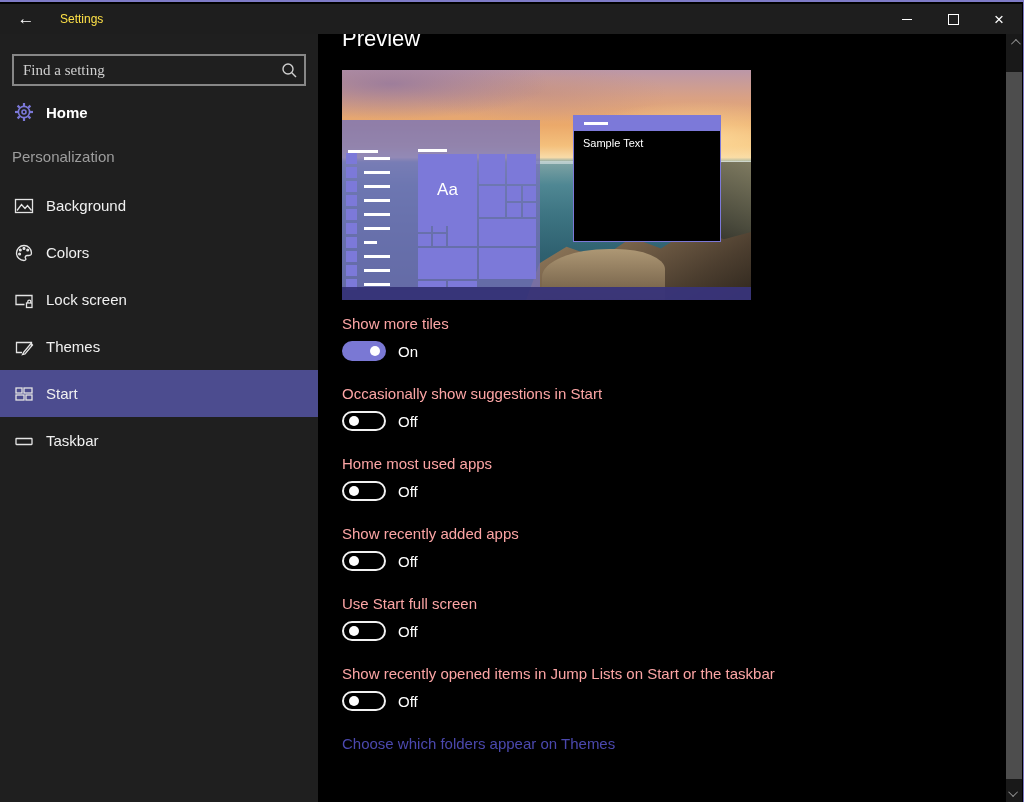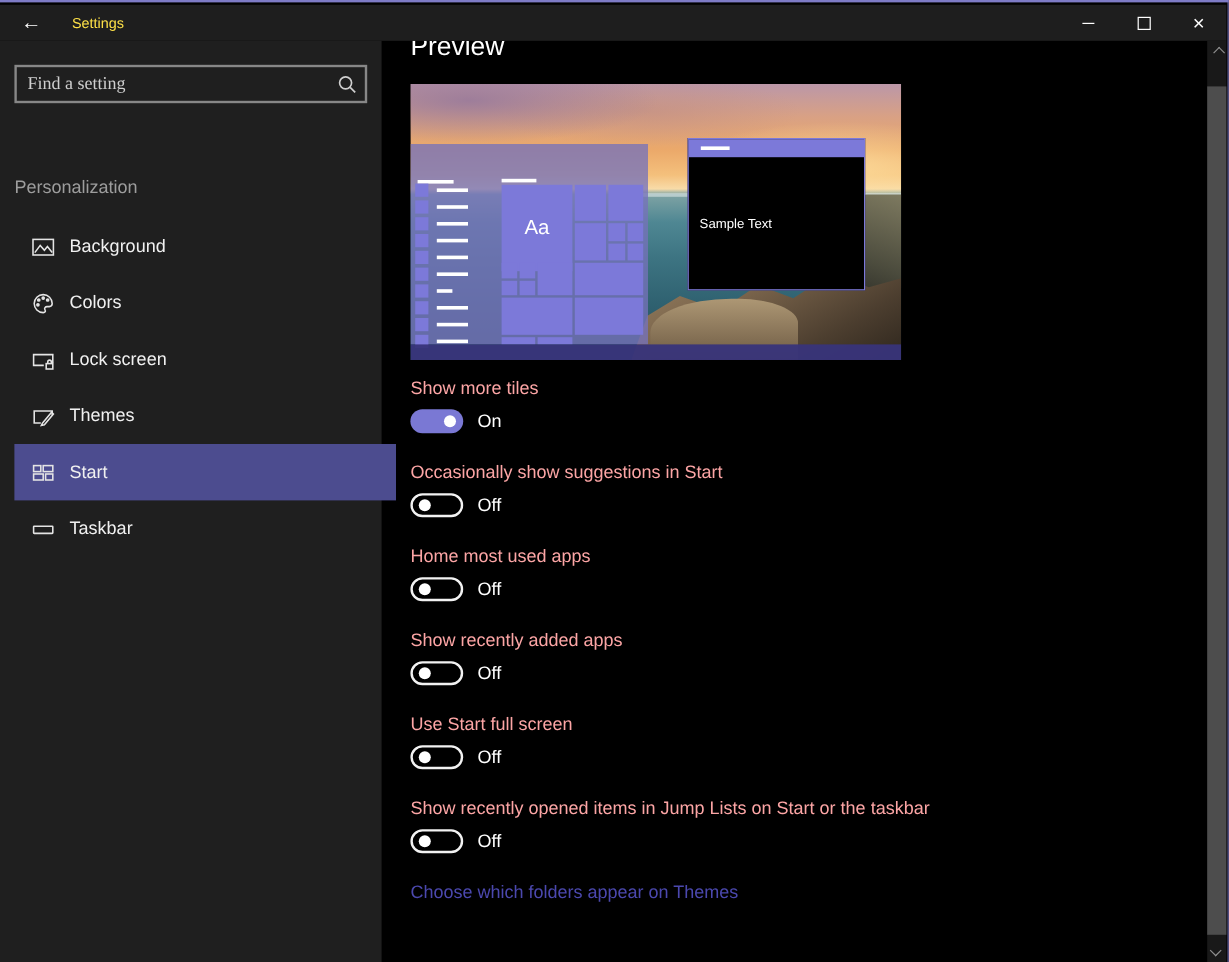--- a/index.html
+++ b/index.html
@@ -29,21 +29,21 @@
               font-size:15px;padding:0 0 0 9px;font-family:Liberation Serif, serif;}
   .search-box input::placeholder{color:#cfcfcf;opacity:1;}
   .search-ico{width:30px;display:flex;align-items:center;justify-content:center;}
 
   .home-row{position:absolute;top:58px;left:0;width:100%;height:40px;display:flex;align-items:center;}
   .home-row .nav-ico{margin-left:14px;}
   .home-label{color:#fff;font-size:15px;font-weight:bold;margin-left:12px;}
 
   .section-label{position:absolute;top:114px;left:12px;color:#9d9d9d;font-size:15px;}
 
-  .nav-list{position:absolute;top:148px;left:12px;width:100%;}
+  .nav-list{position:absolute;top:148px;left:0;width:100%;}
   .nav-item{height:47px;display:flex;align-items:center;}
   .nav-item.selected{background:#4c4c8f;}
   .nav-ico{width:20px;height:20px;margin-left:14px;flex:0 0 auto;display:flex;
            align-items:center;justify-content:center;}
   .nav-label{color:#f0f0f0;font-size:15px;margin-left:12px;}
   svg.ic{stroke:#e4e4e4;fill:none;stroke-width:1.3;}
   .gear svg.ic{stroke:#7b78d8;stroke-width:1.6;}
 
   
   .content{position:absolute;top:32px;left:318px;right:17px;bottom:0;background:#000;
@@ -79,21 +79,21 @@
   .al-row .sq{width:11px;height:11px;background:#7c79d9;display:block;}
   .al-row .ln{width:26px;height:3px;background:#fff;display:block;margin-left:7px;}
   .al-row.short .ln{width:13px;}
   .tiles-dash{position:absolute;left:76px;top:29px;width:29px;height:3px;background:#fff;}
   .tile{position:absolute;background:#7c79d9;}
   .tile.big-aa{display:flex;align-items:center;justify-content:center;color:#fff;font-size:17px;}
   .sample-win{position:absolute;left:231px;top:45px;width:148px;height:127px;
               border:1px solid #7c79d9;box-sizing:border-box;background:#000;}
   .sw-titlebar{height:15px;background:#7c79d9;position:relative;}
   .sw-dash{position:absolute;left:10px;top:6px;width:24px;height:3px;background:#fff;}
-  .sw-body-text{color:#fff;font-size:11px;padding:6px 0 0 9px;margin-top:44px;}
+  .sw-body-text{color:#fff;font-size:11px;padding:6px 0 0 9px;}
 
   
   .setting{margin-top:14px;margin-bottom:23px;}
   .setting-label{color:#fca5a5;font-size:15px;height:20px;line-height:20px;}
   .toggle-row{display:flex;align-items:center;margin-top:7px;height:20px;}
   .toggle{width:44px;height:20px;border-radius:10px;position:relative;box-sizing:border-box;}
   .toggle .knob{position:absolute;width:10px;height:10px;border-radius:50%;background:#fff;top:5px;}
   .toggle.on{background:#7a78d4;}
   .toggle.on .knob{left:28px;}
   .toggle.off{border:2px solid #f2f2f2;background:transparent;}
@@ -137,20 +137,39 @@
     <div class="search-box">
       <input type="text" placeholder="Find a setting" style="">
       <span class="search-ico">
         <svg width="17" height="17" viewBox="0 0 17 17">
             <circle cx="7" cy="7" r="5" stroke="#cfcfcf" fill="none" stroke-width="1.4"></circle>
             <line x1="10.8" y1="10.8" x2="15" y2="15" stroke="#cfcfcf" stroke-width="1.4"></line>
           </svg>
       </span>
     </div>
 
+    <div class="home-row gear">
+      <span class="nav-ico">
+        <svg class="ic" width="20" height="20" viewBox="0 0 20 20">
+          <circle cx="10" cy="10" r="5.6"></circle>
+            <circle cx="10" cy="10" r="2"></circle>
+          <g stroke-width="2.2">
+            <line x1="10" y1="1" x2="10" y2="4"></line>
+              <line x1="10" y1="16" x2="10" y2="19"></line>
+            <line x1="1" y1="10" x2="4" y2="10"></line>
+              <line x1="16" y1="10" x2="19" y2="10"></line>
+            <line x1="3.6" y1="3.6" x2="5.8" y2="5.8"></line>
+              <line x1="14.2" y1="14.2" x2="16.4" y2="16.4"></line>
+            <line x1="3.6" y1="16.4" x2="5.8" y2="14.2"></line>
+              <line x1="14.2" y1="5.8" x2="16.4" y2="3.6"></line>
+          </g>
+        </svg>
+      </span>
+      <span class="home-label">Home</span>
+    </div>
 
     <div class="section-label">Personalization</div>
 
     <div class="nav-list">
       <div class="nav-item">
         <span class="nav-ico">
           <svg class="ic" width="20" height="20" viewBox="0 0 20 20">
               <rect x="1.5" y="3.5" width="17" height="13"></rect>
               <path d="M3 14.5 L7.5 8.5 L11 12.5 L13.5 9.5 L17.5 14.5"></path>
             </svg>

